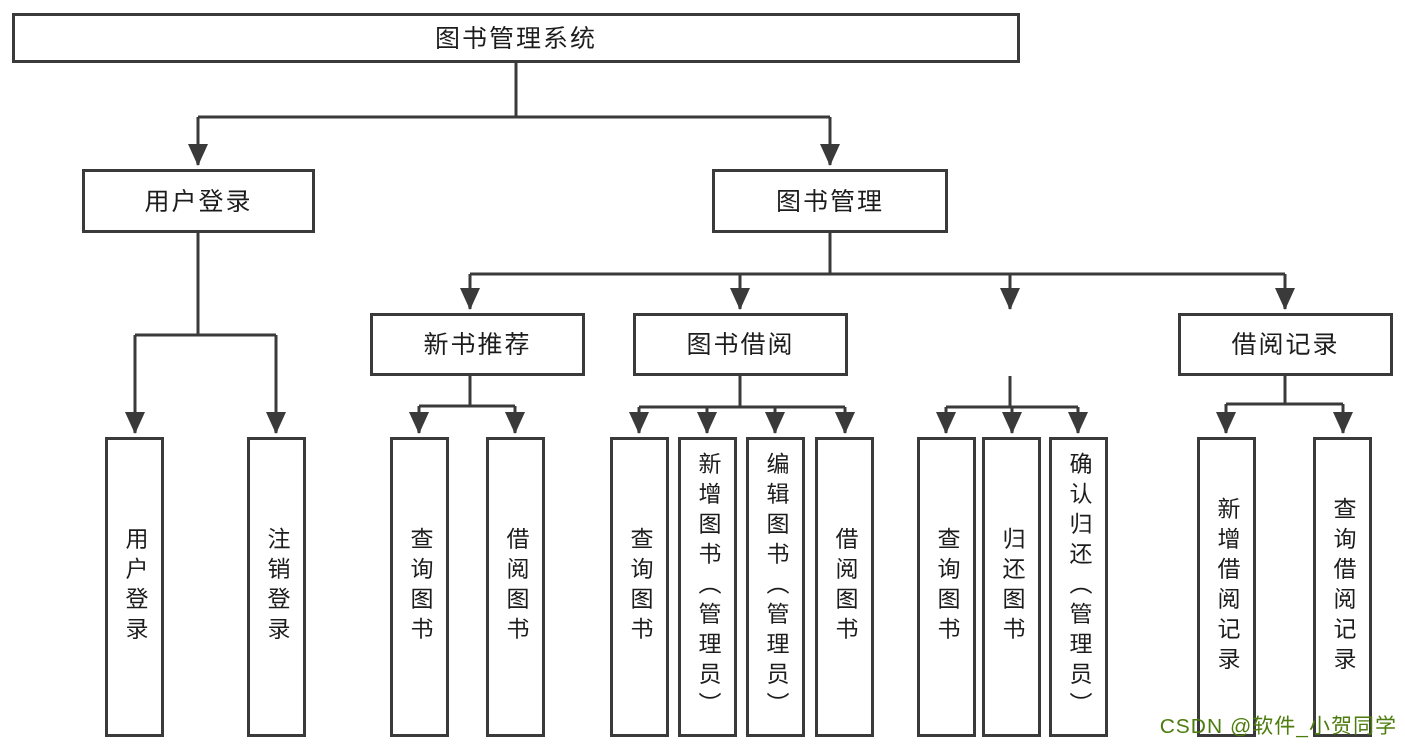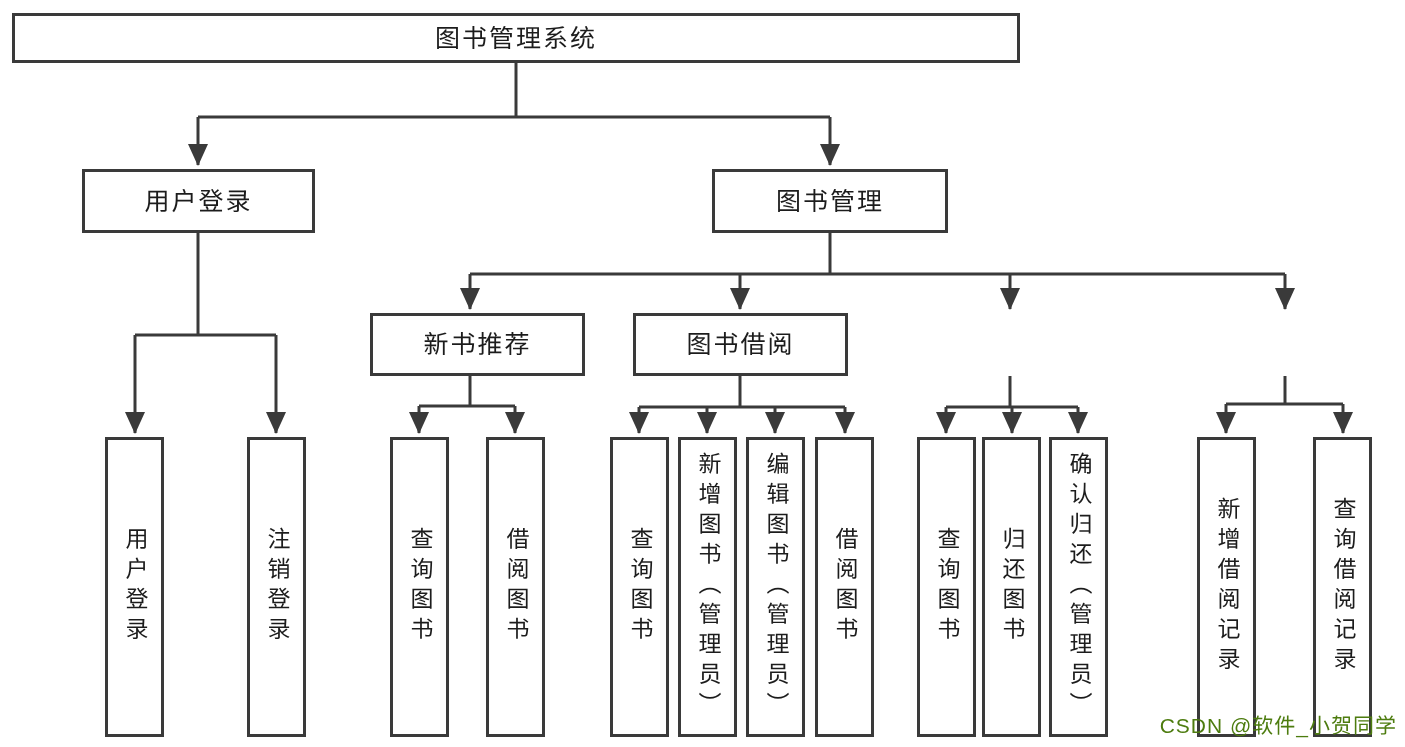--- a/index.html
+++ b/index.html
@@ -118,20 +118,21 @@
     </g>
   </svg>
 
   <div class="node hnode root-node">图书管理系统</div>
 
   <div class="node hnode l2-a">用户登录</div>
   <div class="node hnode l2-b">图书管理</div>
 
   <div class="node hnode l3" style="left:370px;">新书推荐</div>
   <div class="node hnode l3" style="left:633px;">图书借阅</div>
+  <div class="node hnode l3" style="left:1178px;">借阅记录</div>
 
   <div class="node leaf" style="left:105px;">用户登录</div>
   <div class="node leaf" style="left:247px;">注销登录</div>
 
   <div class="node leaf" style="left:390px;">查询图书</div>
   <div class="node leaf" style="left:486px;">借阅图书</div>
 
   <div class="node leaf" style="left:610px;">查询图书</div>
   <div class="node leaf" style="left:678px;">新增图书（管理员）</div>
   <div class="node leaf" style="left:746px;">编辑图书（管理员）</div>

